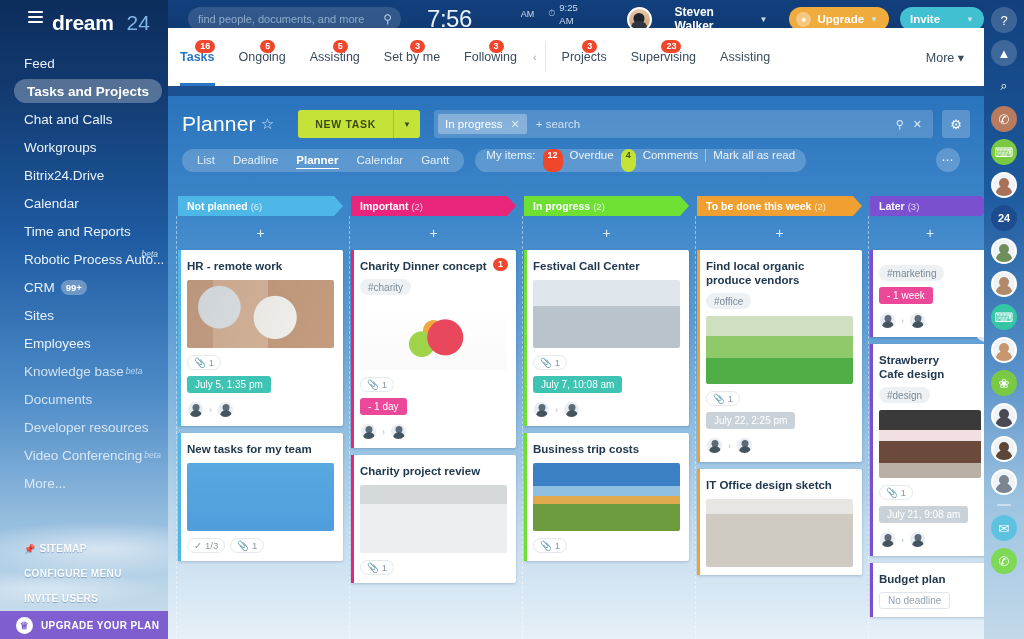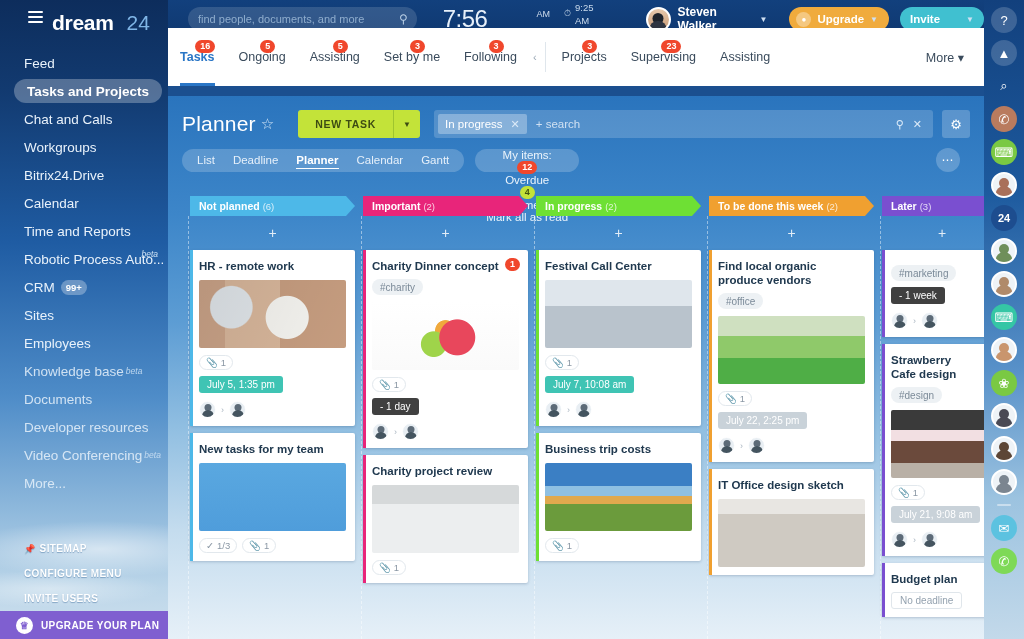--- a/index.html
+++ b/index.html
@@ -90,21 +90,21 @@
   .searchbox .mag { position:absolute; right:9px; color:#b6cce3; font-size:12px; }
 
   .clock { margin-left:26px; display:flex; align-items:flex-start; color:#dfeaf6;gap:48px; }
   .clock .hm { font-size:24px; font-weight:300; letter-spacing:-.5px; line-height:24px; color:#e7f0fa;}
   .clock .ampm { font-size:9px; margin-top:2px; margin-left:1px; color:#cfdcec;}
 
   .alarmbox { margin-left:14px; font-size:9.5px; color:#c9daec; line-height:13px; padding-top:2px;}
   .alarmbox div { display:flex; align-items:center; gap:4px; }
   .alarmbox .g { font-size:9px; color:#b7cbe0; }
 
-  .userbox { margin-left:38px; display:flex; align-items:center; gap:7px; }
+  .userbox { margin-left:38px; display:flex; align-items:center; gap:23px; }
   .avatar-sm { width:25px;height:25px;border-radius:50%;border:2px solid #fff; overflow:hidden;
     background:linear-gradient(180deg,#e7c9ad,#c89a74); flex:none; position:relative;}
   .avatar-sm:after{content:"";position:absolute;left:50%;top:58%;transform:translateX(-50%);
     width:17px;height:13px;border-radius:8px 8px 0 0;background:#2e3440;}
   .avatar-sm:before{content:"";position:absolute;left:50%;top:22%;transform:translateX(-50%);
     width:11px;height:11px;border-radius:50%;background:#1e232b;}
   .uname { color:#fff; font-size:12px; font-weight:bold; }
   .caret { color:#cfe0f2; font-size:8px; }
 
   .btn-upgrade {
@@ -202,34 +202,34 @@
   .viewbar { display:flex; align-items:center; padding:4px 14px 0 14px; height:32px; }
   .viewpill {
     height:23px; background:rgba(255,255,255,.2); border-radius:12px;
     display:flex; align-items:center; padding:0 6px;
   }
   .vtab { padding:0 9px; font-size:11.5px; color:#e6f0fa; position:relative;}
   .vtab.sel { color:#fff; font-weight:bold; }
   .vtab.sel:after{content:"";position:absolute;left:9px;right:9px;bottom:-3px;height:1.5px;background:#fff;}
   .mypill {
     margin-left:11px; height:23px; background:rgba(255,255,255,.2); border-radius:12px;
-    display:flex; align-items:center; padding:0 11px; color:#eaf3fb; font-size:11.5px;flex-direction:column;
+    display:flex; padding:0 11px; gap:7px; color:#eaf3fb; font-size:11.5px;
   }
   .dot-badge { background:#f0472c; color:#fff; font-size:9px; font-weight:bold;
     border-radius:8px; padding:1px 5px; line-height:11px;}
   .dot-badge.green{ background:#c3e339; color:#41530f;}
   .mypill .vdiv{width:1px;height:13px;background:rgba(255,255,255,.4);}
   .dots-btn {
     margin-left:auto; width:24px;height:24px;border-radius:50%;
     background:rgba(255,255,255,.22); color:#fff; display:flex;align-items:center;justify-content:center;
     font-size:12px; letter-spacing:1px; margin-right:10px;
   }
 
   
-  #board { position:absolute; left:12px; top:100px; width:816px; height:443px; display:flex; padding-left:6px;}
+  #board { position:absolute; left:0; top:100px; width:816px; height:443px; display:flex; padding-left:6px;}
   .col { width:173px; flex:none; position:relative; }
   .col.narrow { width:128px; }
   .col-head {
     height:20px; margin:0 4px; display:flex; align-items:center;
     padding-left:9px; color:#fff; font-size:10.5px; font-weight:bold;
     clip-path: polygon(0 0, calc(100% - 9px) 0, 100% 50%, calc(100% - 9px) 100%, 0 100%);
   }
   .col-head .n { font-weight:normal; opacity:.78; margin-left:3px; font-size:9.5px;}
   .col-dash { position:absolute; left:2px; top:20px; bottom:0; border-left:1px dashed rgba(255,255,255,.45);}
   .col-plus { height:34px; display:flex; align-items:center; justify-content:center;
@@ -250,21 +250,21 @@
   .thumb { margin-top:7px; height:68px; border-radius:2px; background-size:cover; background-position:center;}
   .metarow { display:flex; align-items:center; gap:5px; margin-top:7px;}
   .meta {
     display:inline-flex; align-items:center; gap:3px; height:15px; border:1px solid #e2e8ed;
     border-radius:8px; padding:0 6px; color:#8b98a5; font-size:9.5px;
   }
   .datechip { display:inline-flex; align-items:center; height:17px; border-radius:3px;
     padding:0 8px; font-size:10px; color:#fff; margin-top:6px;}
   .datechip.teal{ background:#3fc4b4; }
   .datechip.gray{ background:#c9d2d9; }
-  .datechip.red{ background:#404040;text-align:center; }
+  .datechip.red{ background:#ec4899;text-align:center; }
   .datechip.none{ background:transparent; border:1px solid #e0e6eb; color:#94a2af;}
   .users { display:flex; align-items:center; gap:5px; margin-top:8px;}
   .uav { width:17px;height:17px;border-radius:50%; position:relative; overflow:hidden; flex:none;
     background:#e8eef3; border:1px solid #fff;}
   .uav:before{content:"";position:absolute;left:50%;top:16%;transform:translateX(-50%);
     width:7px;height:7px;border-radius:50%;background:#5d6b78;}
   .uav:after{content:"";position:absolute;left:50%;top:54%;transform:translateX(-50%);
     width:12px;height:9px;border-radius:6px 6px 0 0;background:#44545f;}
   .uarrow{ color:#aab6c1; font-size:9px; }
 

